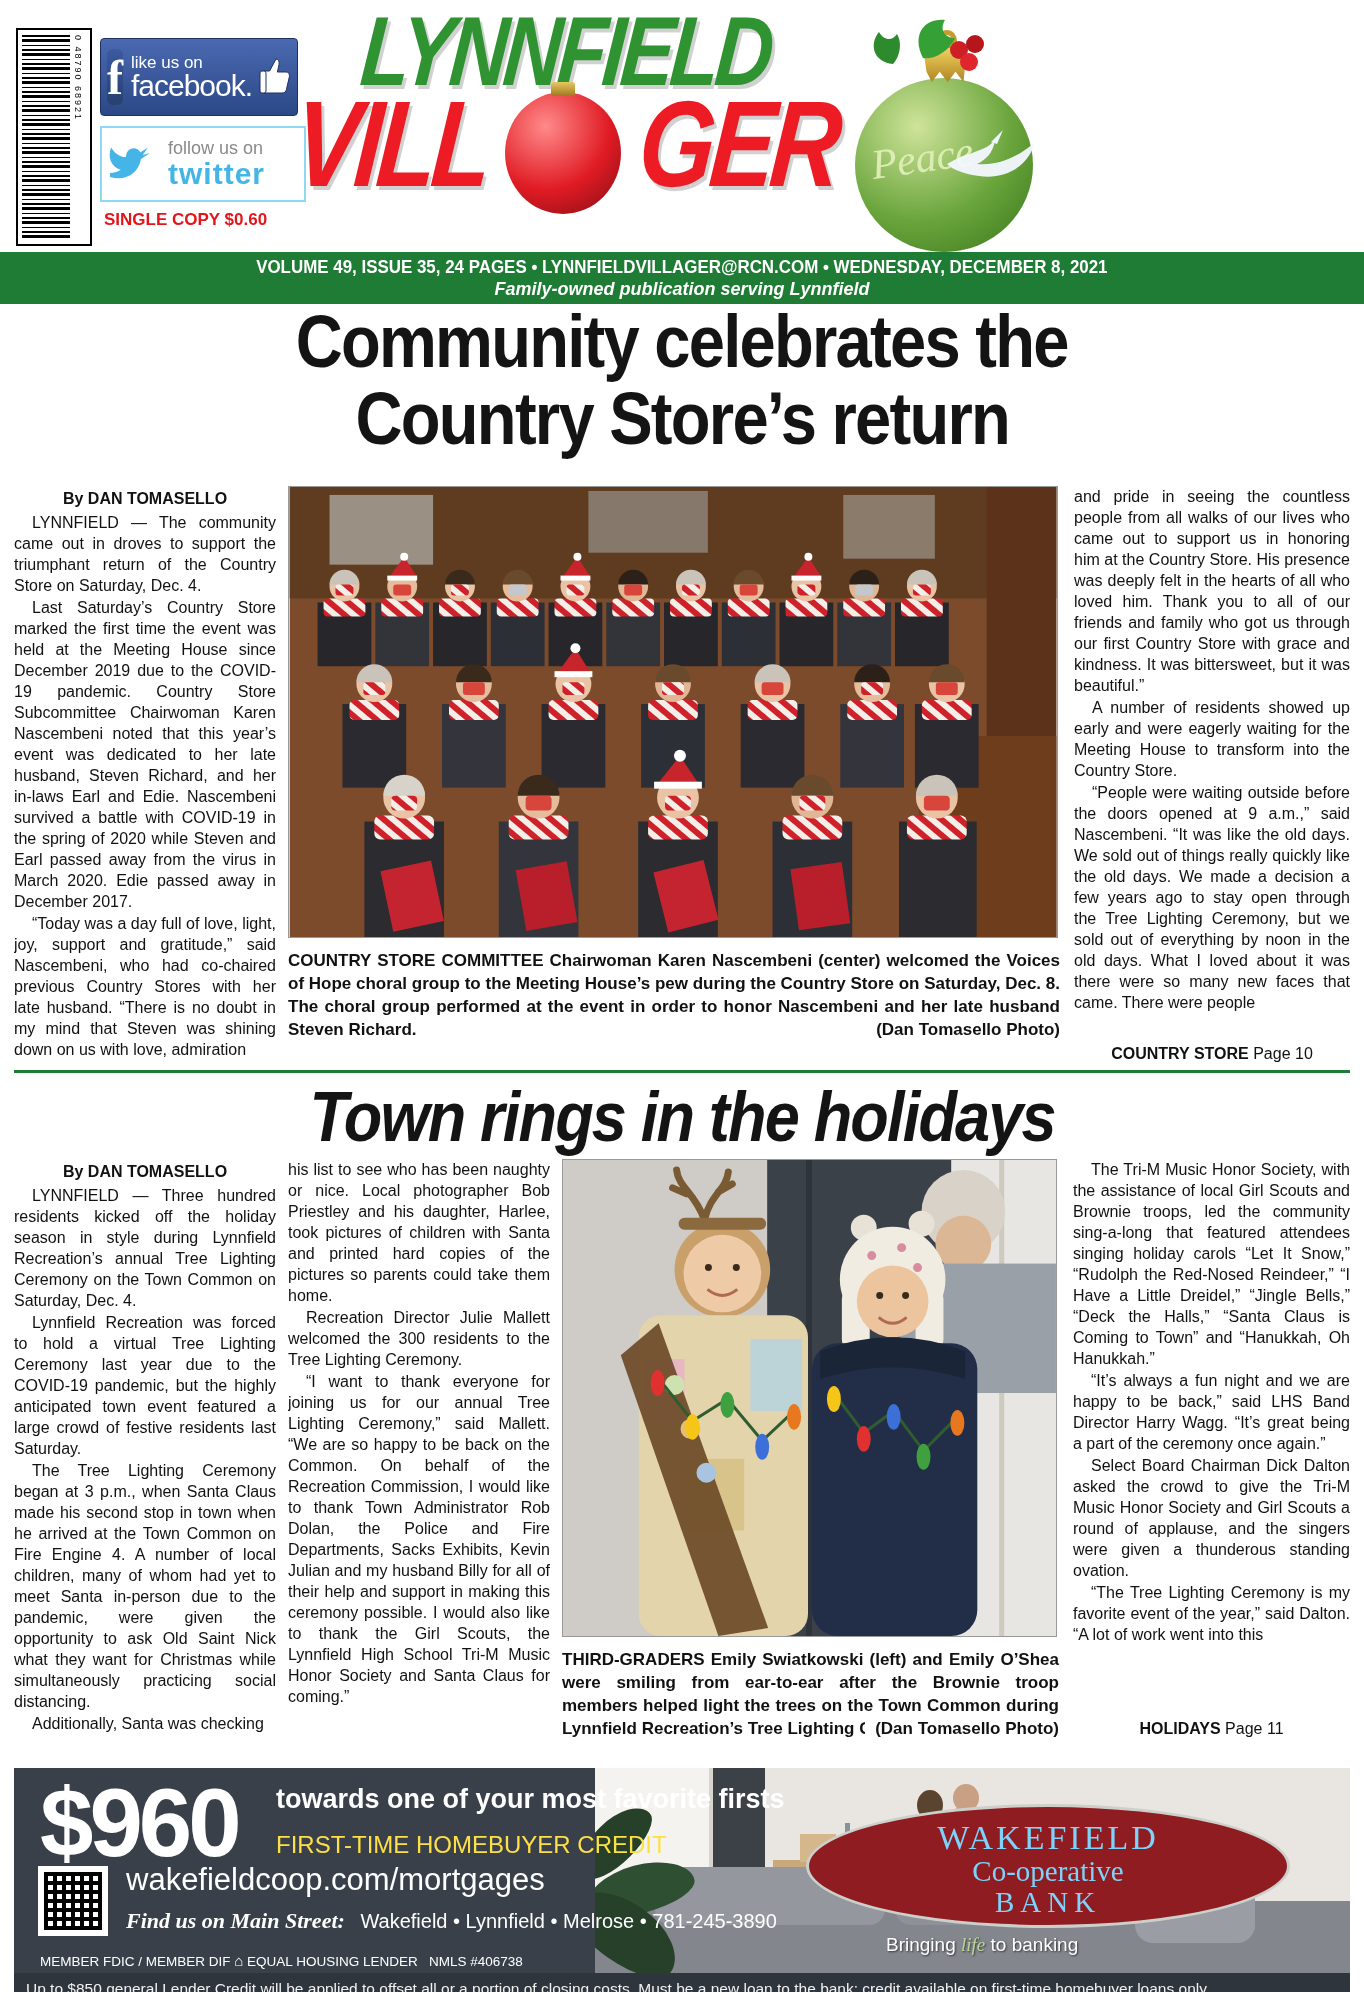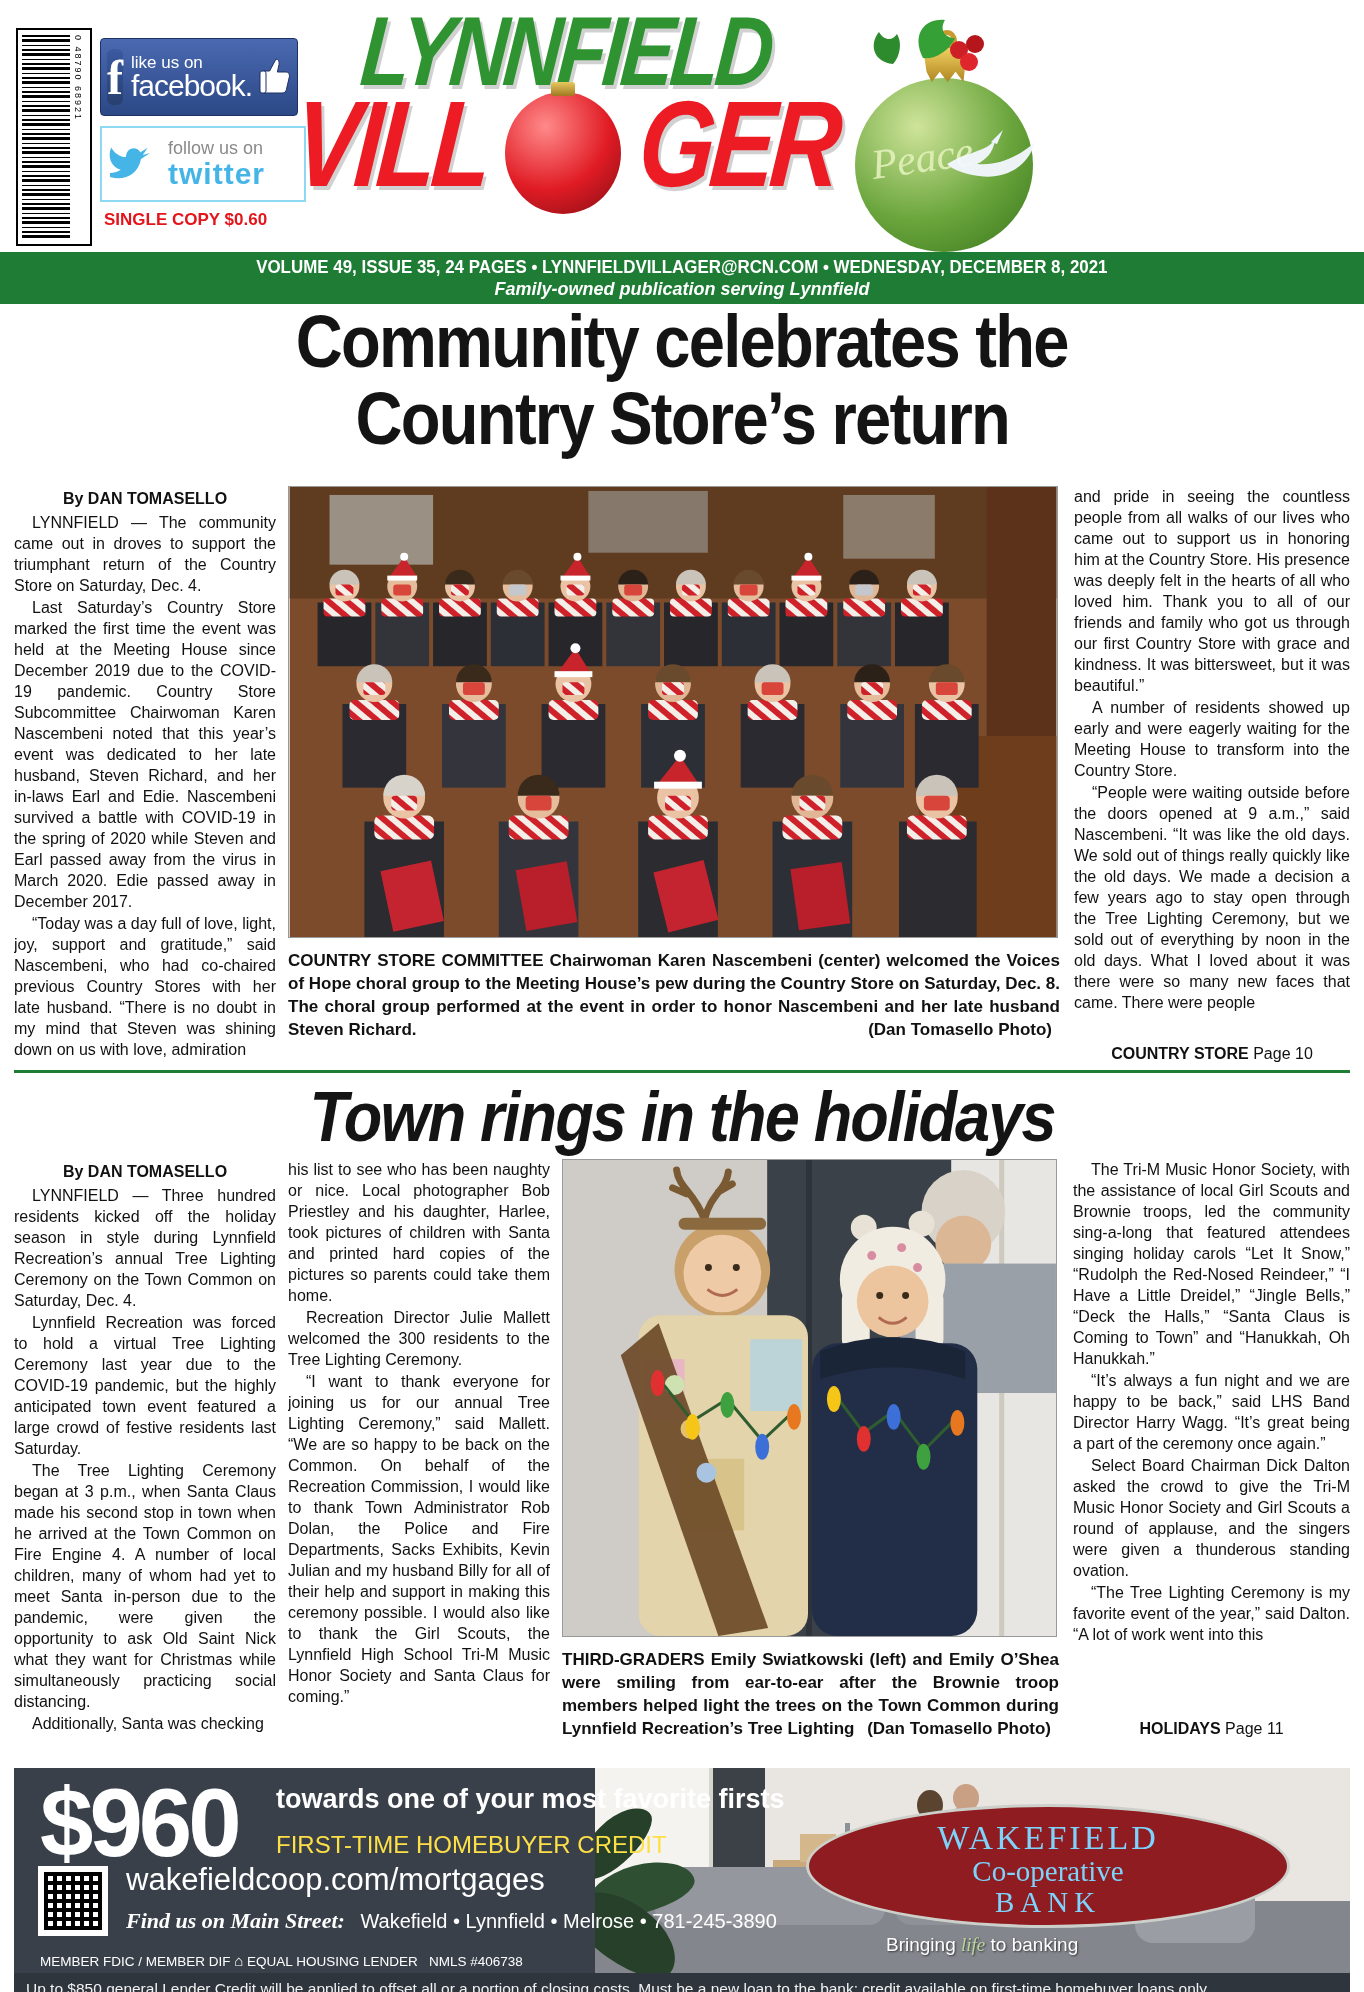--- a/index.html
+++ b/index.html
@@ -52,21 +52,21 @@
   .a2 { height:599px; margin-top:4px; }
   .col { font-size:16px; line-height:21px; overflow:hidden; }
   .bp { margin:0 0 1px 0; text-indent:18px; text-align:justify; }
   .bp.cont { text-indent:0; }
   .byline { text-align:center; font-weight:bold; margin:2px 0 3px 0; text-indent:0; }
   .colflex { display:flex; flex-direction:column; }
   .colflex .grow { flex:1; overflow:hidden; }
   .jump { text-align:center; margin-top:8px; flex:none; }
   .jump .jb { font-weight:bold; }
   .caption { position:relative; font-weight:bold; font-size:17px; line-height:23px; text-align:justify; margin-top:7px; }
-  .caption .credit { position:absolute; right:8px; bottom:0; background:#fff; padding-left:10px; }
+  .caption .credit { position:absolute; right:0; bottom:0; background:#fff; padding-left:10px; }
   .photo-frame { border:1px solid #999; }
   .divider { height:3px; background:#1e7c35; margin:6px 14px 4px; }
 
   
   .a1 .c-left { width:262px; }
   .a1 .c-mid { width:772px; margin:0 14px 0 12px; }
   .a1 .c-right { width:276px; height:578px; }
   
   .a2 .c1 { width:262px; }
   .a2 .c2 { width:262px; margin-left:12px; }

